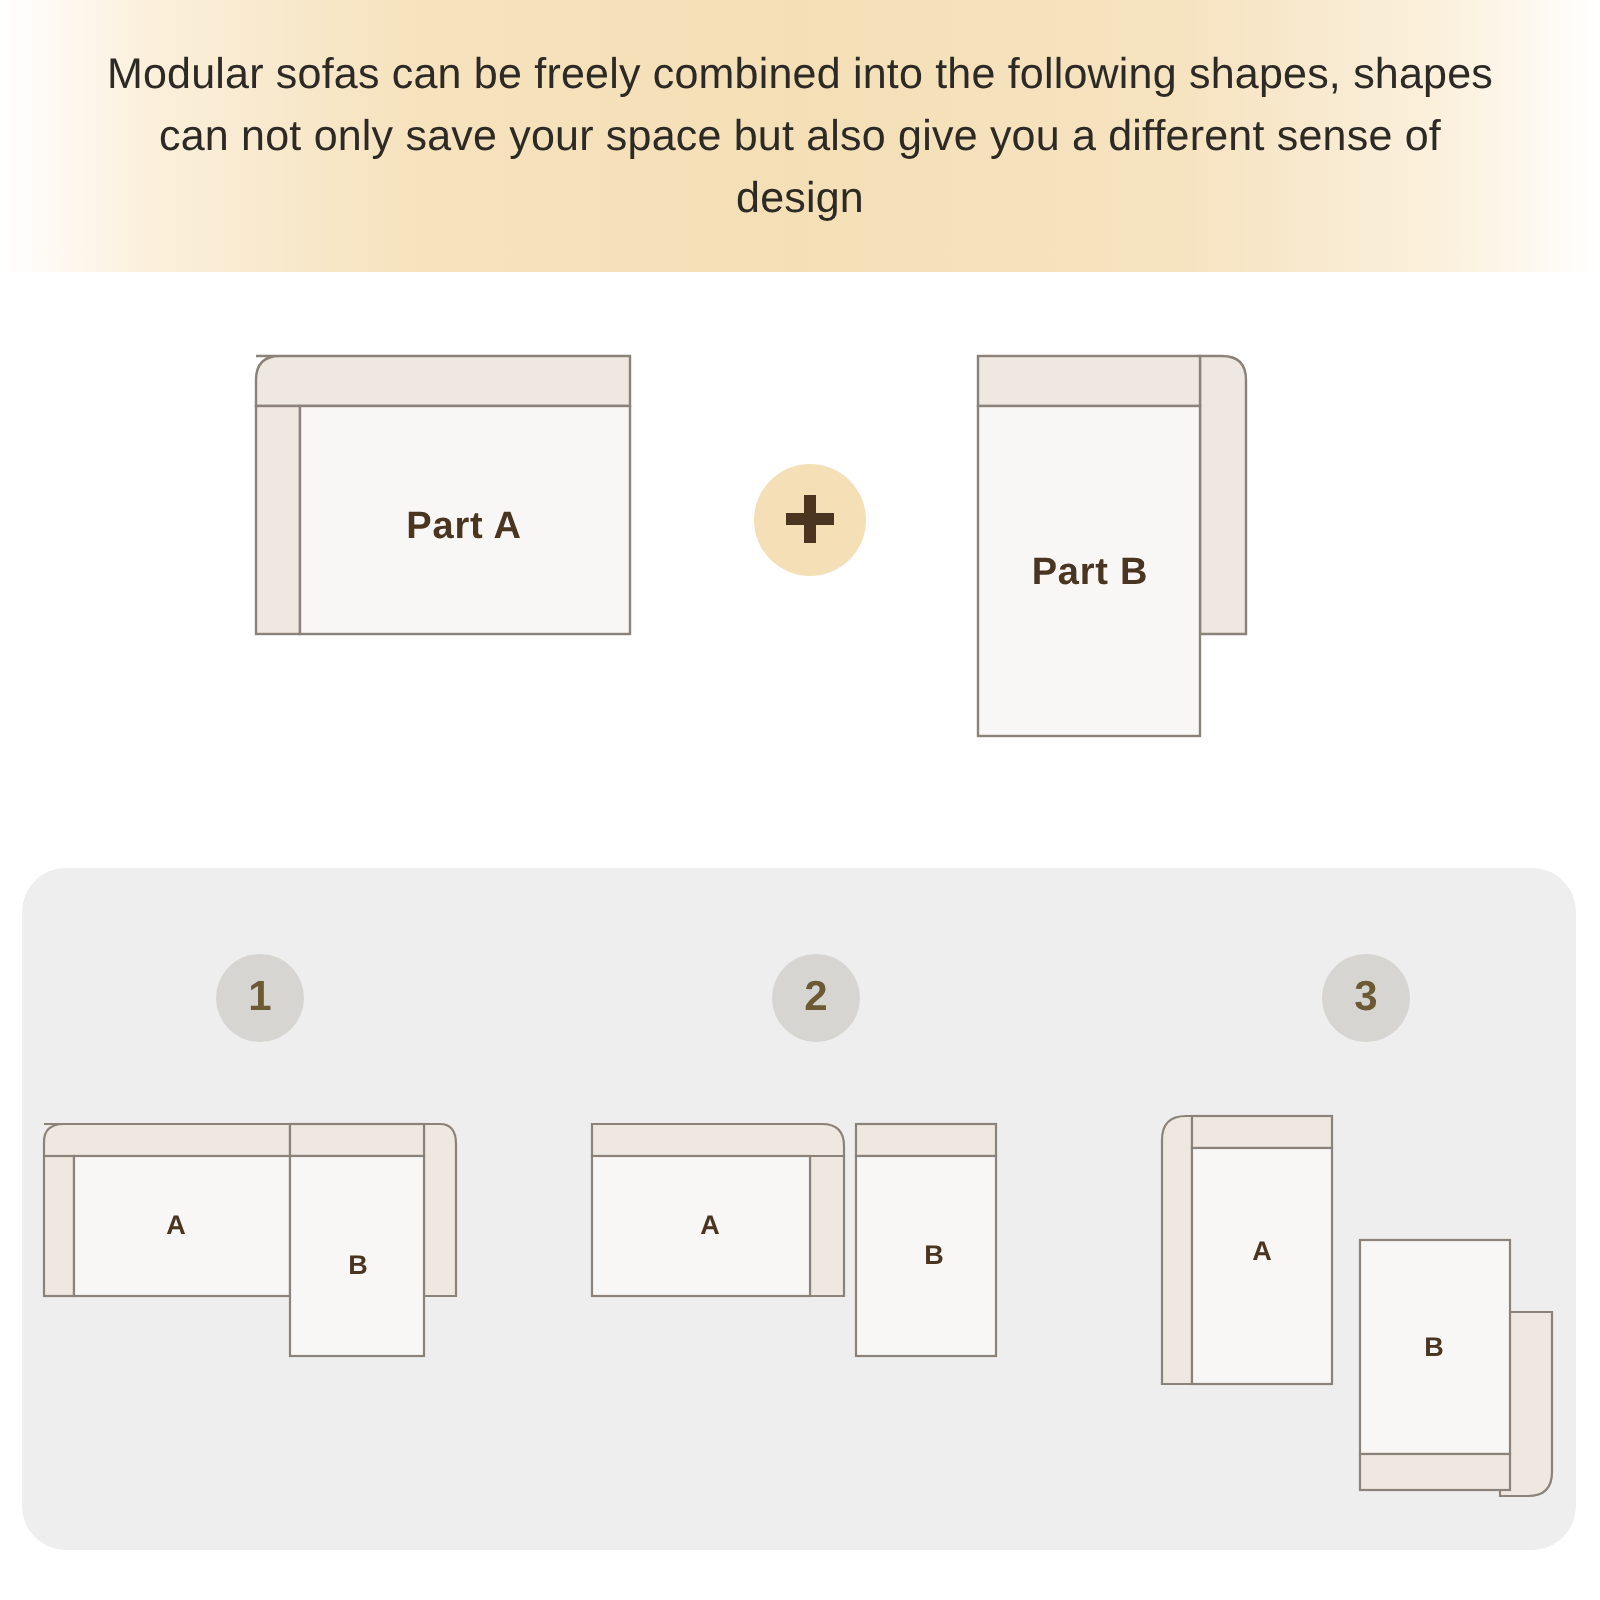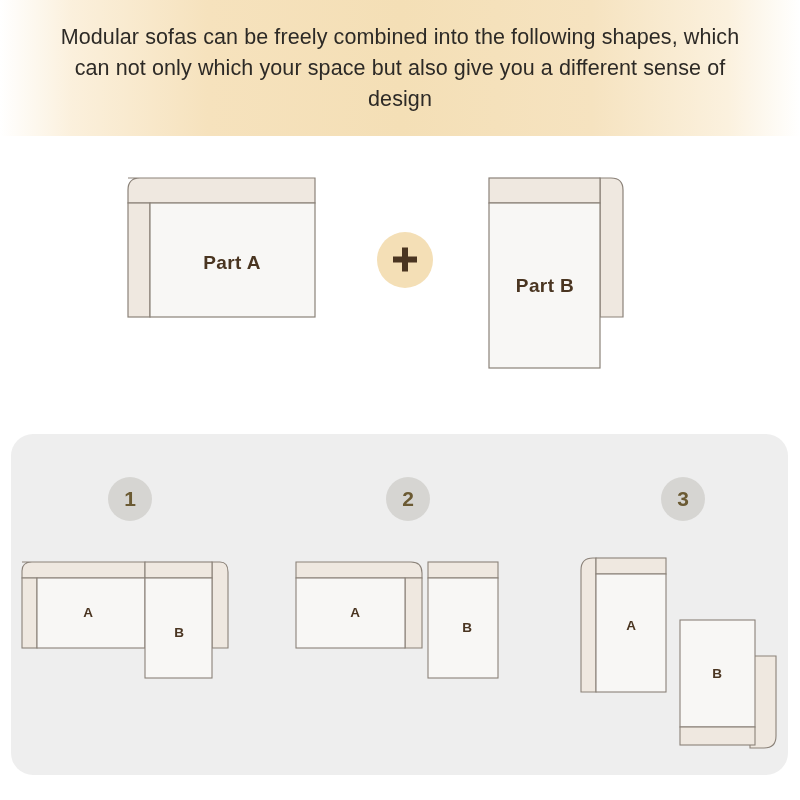--- a/index.html
+++ b/index.html
@@ -103,21 +103,21 @@
     fill: #4a3521;
     font-size: 13.5px;
   }
 </style>
 </head>
 <body>
 
 <div id="page">
 
   <div class="banner">
-    <div class="banner-text">Modular sofas can be freely combined into the following shapes, which can not only which your space but also give you a different sense of design</div>
+    <div class="banner-text">Modular sofas can be freely combined into the following shapes, shapes can not only save your space but also give you a different sense of design</div>
   </div>
 
   <div class="parts-row">
 
     <svg class="svg-abs" width="800" height="284" viewBox="0 0 800 284">
 
       <g>
 
         <path d="M128,42 L315,42 L315,67 L128,67 L128,54 Q128,42 140,42 Z" fill="#EFE8E0" stroke="#8B8279" stroke-width="1.2"></path>
 

